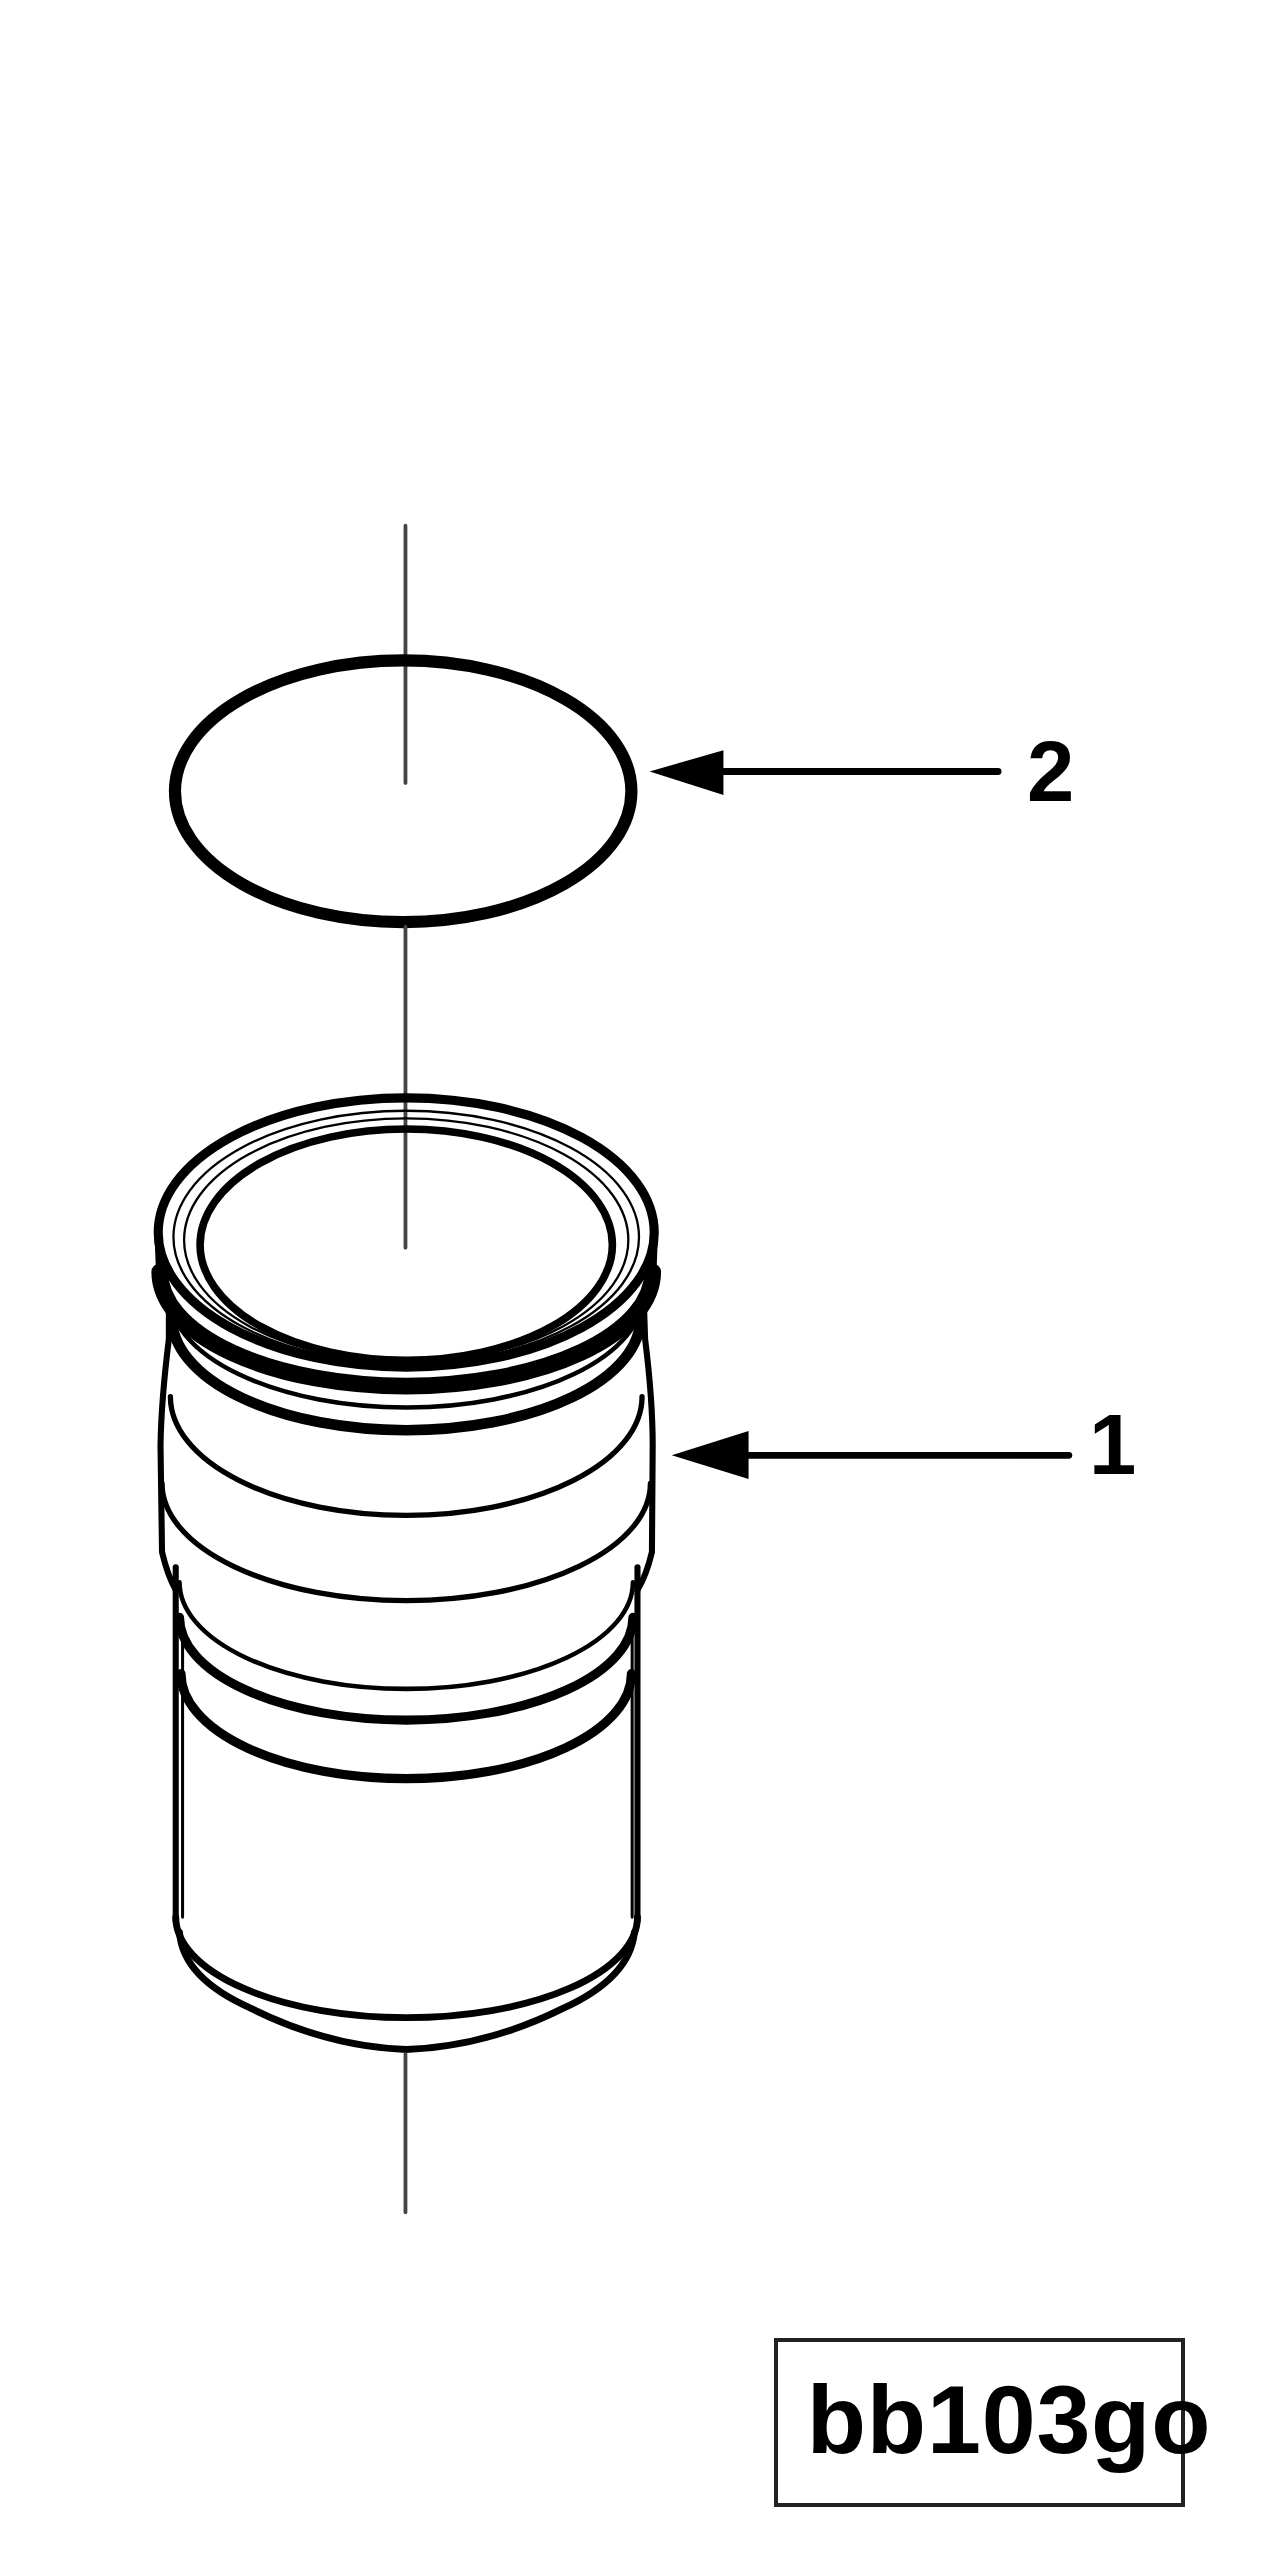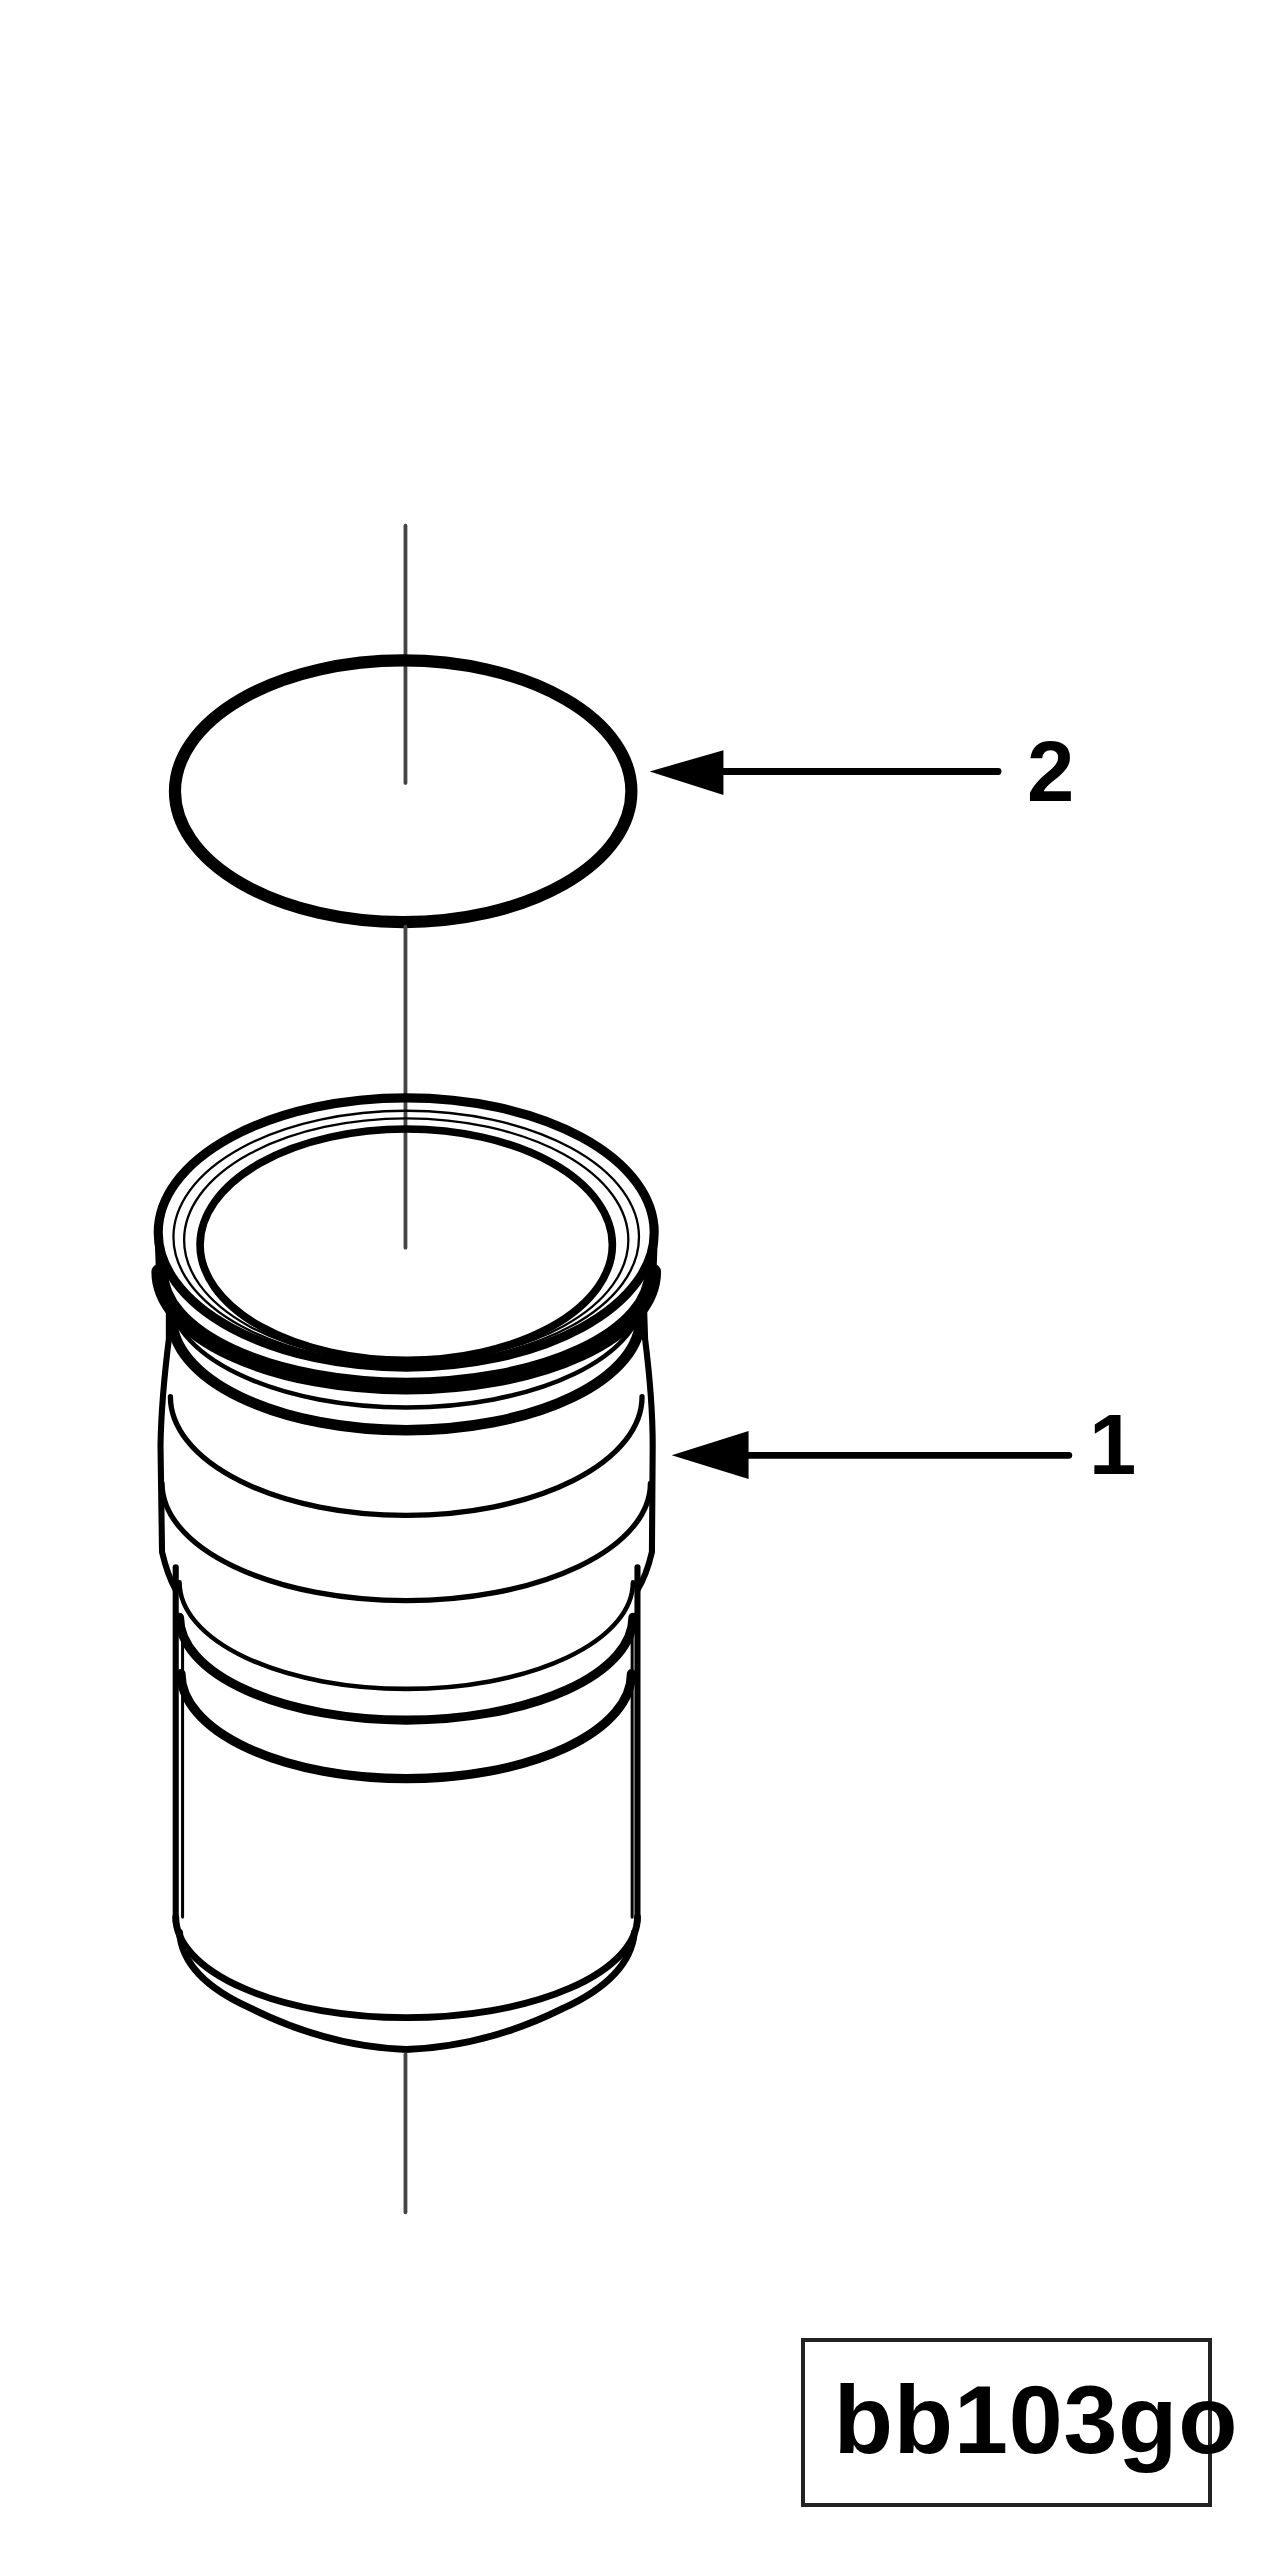--- a/index.html
+++ b/index.html
@@ -9,21 +9,21 @@
     position: absolute;
     font-family: "Liberation Sans", sans-serif;
     font-weight: bold;
     color: #000;
     line-height: 1;
   }
   #label-2 { left: 1027px; top: 729px; font-size: 85px; }
   #label-1 { left: 1089px; top: 1402px; font-size: 85px; }
   #figure-id-box {
     position: absolute;
-    left: 801px; top: 2338px;
+    left: 774px; top: 2338px;
     width: 411px; height: 169px;
     border: 4.6px solid #222;
     box-sizing: border-box;
     display: flex; align-items: center; justify-content: center; padding-left: 44px;
   }
   #figure-id-text {
     font-family: "Liberation Sans", sans-serif;
     font-weight: bold;
     font-size: 97px;
     color: #000;

